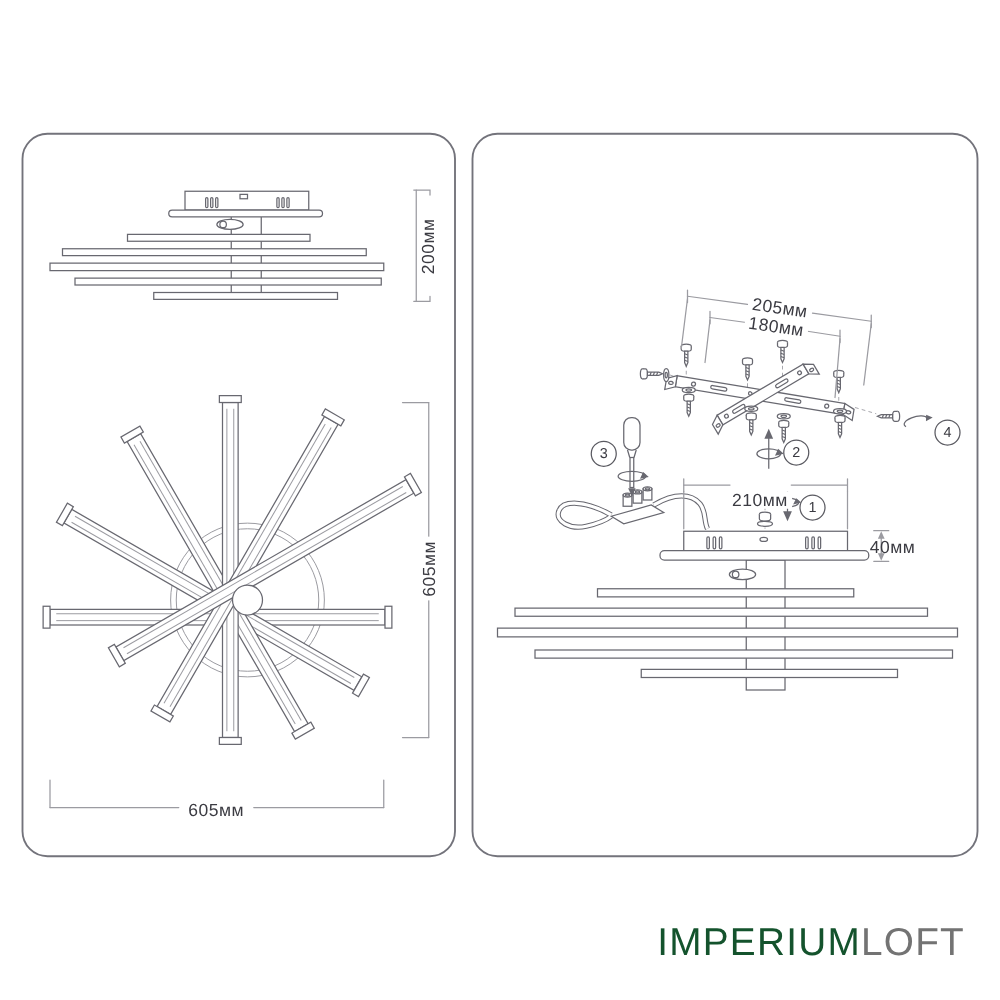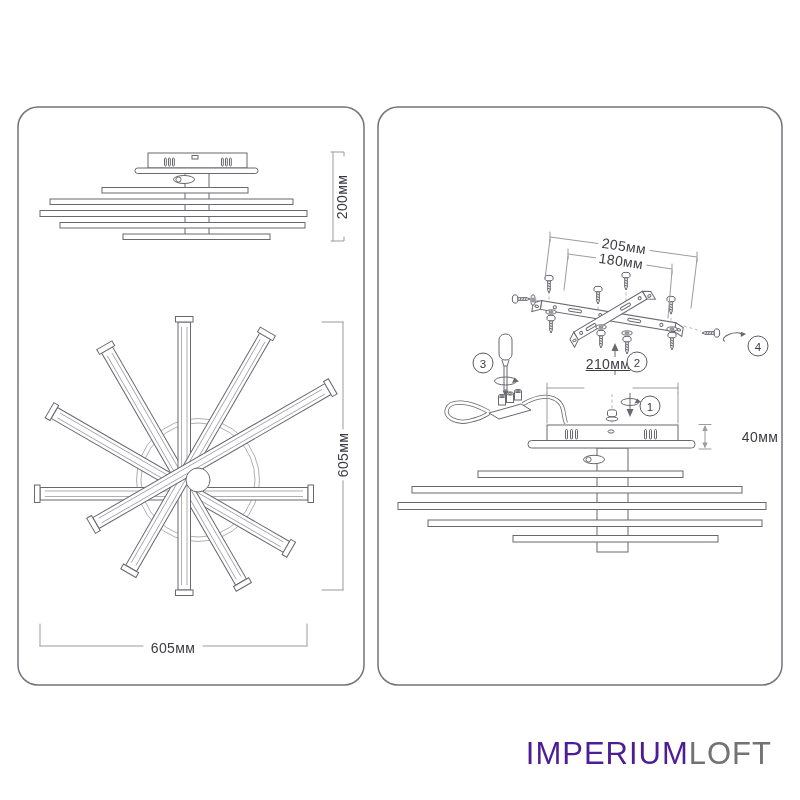--- a/index.html
+++ b/index.html
@@ -28,21 +28,21 @@
 
   
   .step{position:absolute;width:21px;height:21px;box-sizing:border-box;background:#fff;
         border:1.2px solid #5a5a61;border-radius:50%;display:flex;align-items:center;
         justify-content:center;font-size:11.5px;color:#3b3b42;
         transform:translate(-50%,-50%);}
 
   
   .logo{position:absolute;right:28px;top:738px;font-size:31px;font-weight:300;
         letter-spacing:1px;line-height:1;}
-  .logo .g{color:#4c1d95;margin-top:36px;}
+  .logo .g{color:#14532d;margin-top:36px;}
   .logo .r{color:#737373;}
 </style>
 </head>
 <body>
 
 <div class="stage">
 
 <svg width="800" height="800" viewBox="0 0 800 800">
   <defs>
 
@@ -267,22 +267,22 @@
       <polygon class="fild" points="705,448.5 702.3,442.5 707.7,442.5"></polygon>
     </g>
   </g>
 </svg>
 
 <span class="dim rotccw nobg" style="left:342px;top:197px;">200мм</span>
 <span class="dim rotccw" style="left:343px;top:455px;">605мм</span>
 <span class="dim" style="left:173px;top:648px;">605мм</span>
 <span class="dim rot8" style="left:624px;top:246px;">205мм</span>
 <span class="dim rot8" style="left:621px;top:261px;">180мм</span>
-<span class="dim" style="left:608px;top:364px;text-decoration:underline;">210мм</span>
-<span class="dim nobg" style="left:760px;top:437px;">40мм</span>
+<span class="dim" style="left:608px;top:400px;">210мм</span>
+<span class="dim nobg" style="left:714px;top:437px;">40мм</span>
 
 <div class="step" style="left:650px;top:406px;">
   <span>1</span>
 </div>
 <div class="step" style="left:637px;top:362px;">
   <span>2</span>
 </div>
 <div class="step" style="left:483px;top:363px;">
   <span>3</span>
 </div>

